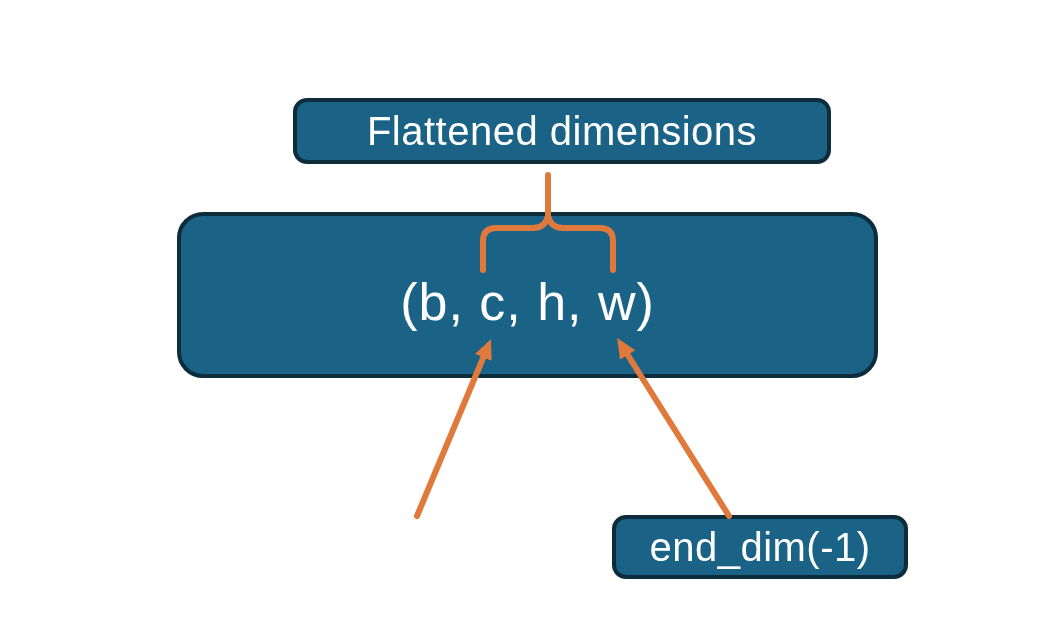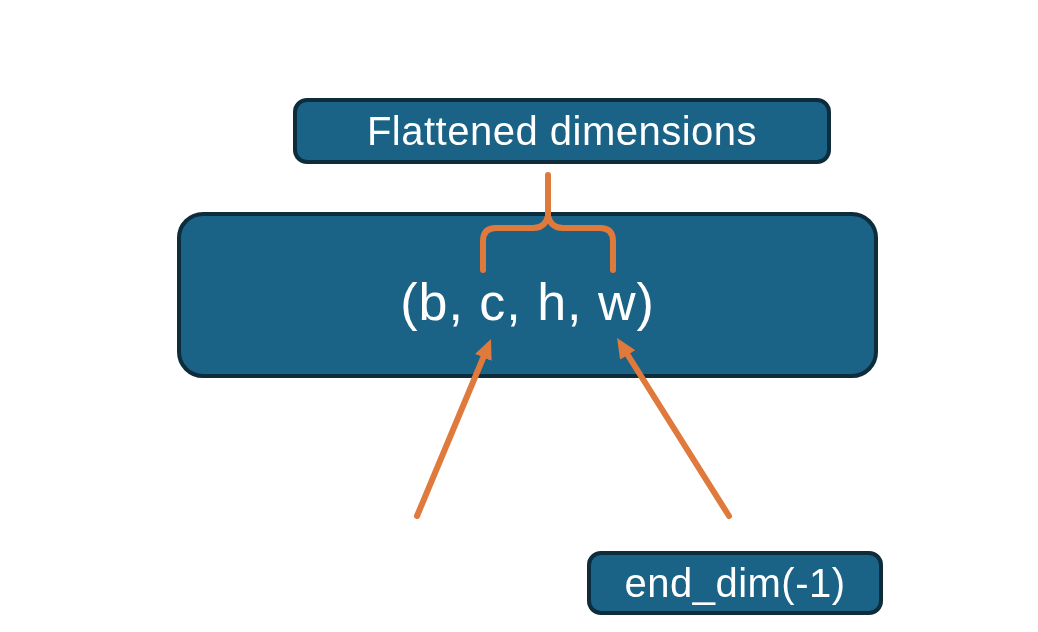--- a/index.html
+++ b/index.html
@@ -39,21 +39,21 @@
   }
   .node-main{
     left:177px;top:212px;width:701px;height:166px;
     border-radius:26px;font-size:52px;
   }
   .node-main .label{transform:translateY(7px);letter-spacing:1px;}
   .node-small{
     top:515px;height:64px;border-radius:14px;font-size:40px;
   }
   .node-start{left:267px;width:297px;}
-  .node-end{left:587px;width:296px;margin-top:36px;}
+  .node-end{left:612px;width:296px;}
   svg.connector-layer{
     position:absolute;left:0;top:0;width:1038px;height:632px;
     pointer-events:none;
   }
   .connector{
     stroke:var(--accent-orange);
     stroke-width:6;
     fill:none;
     stroke-linecap:round;
     stroke-linejoin:round;

